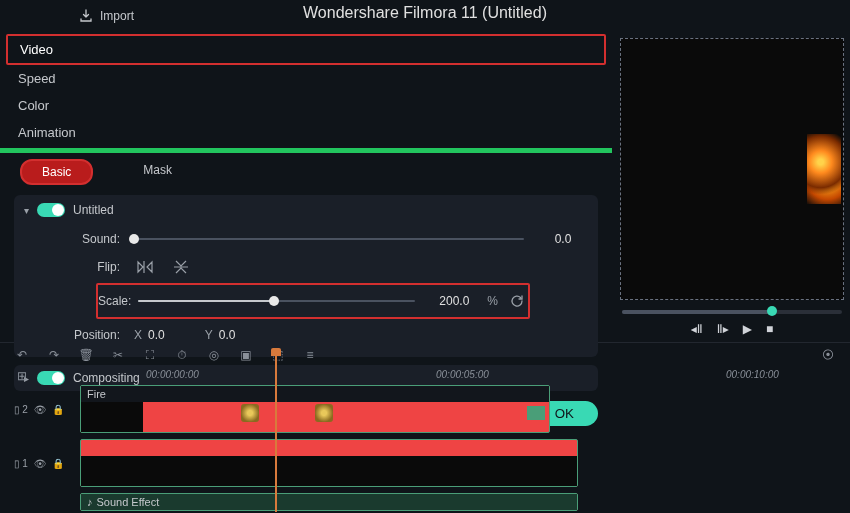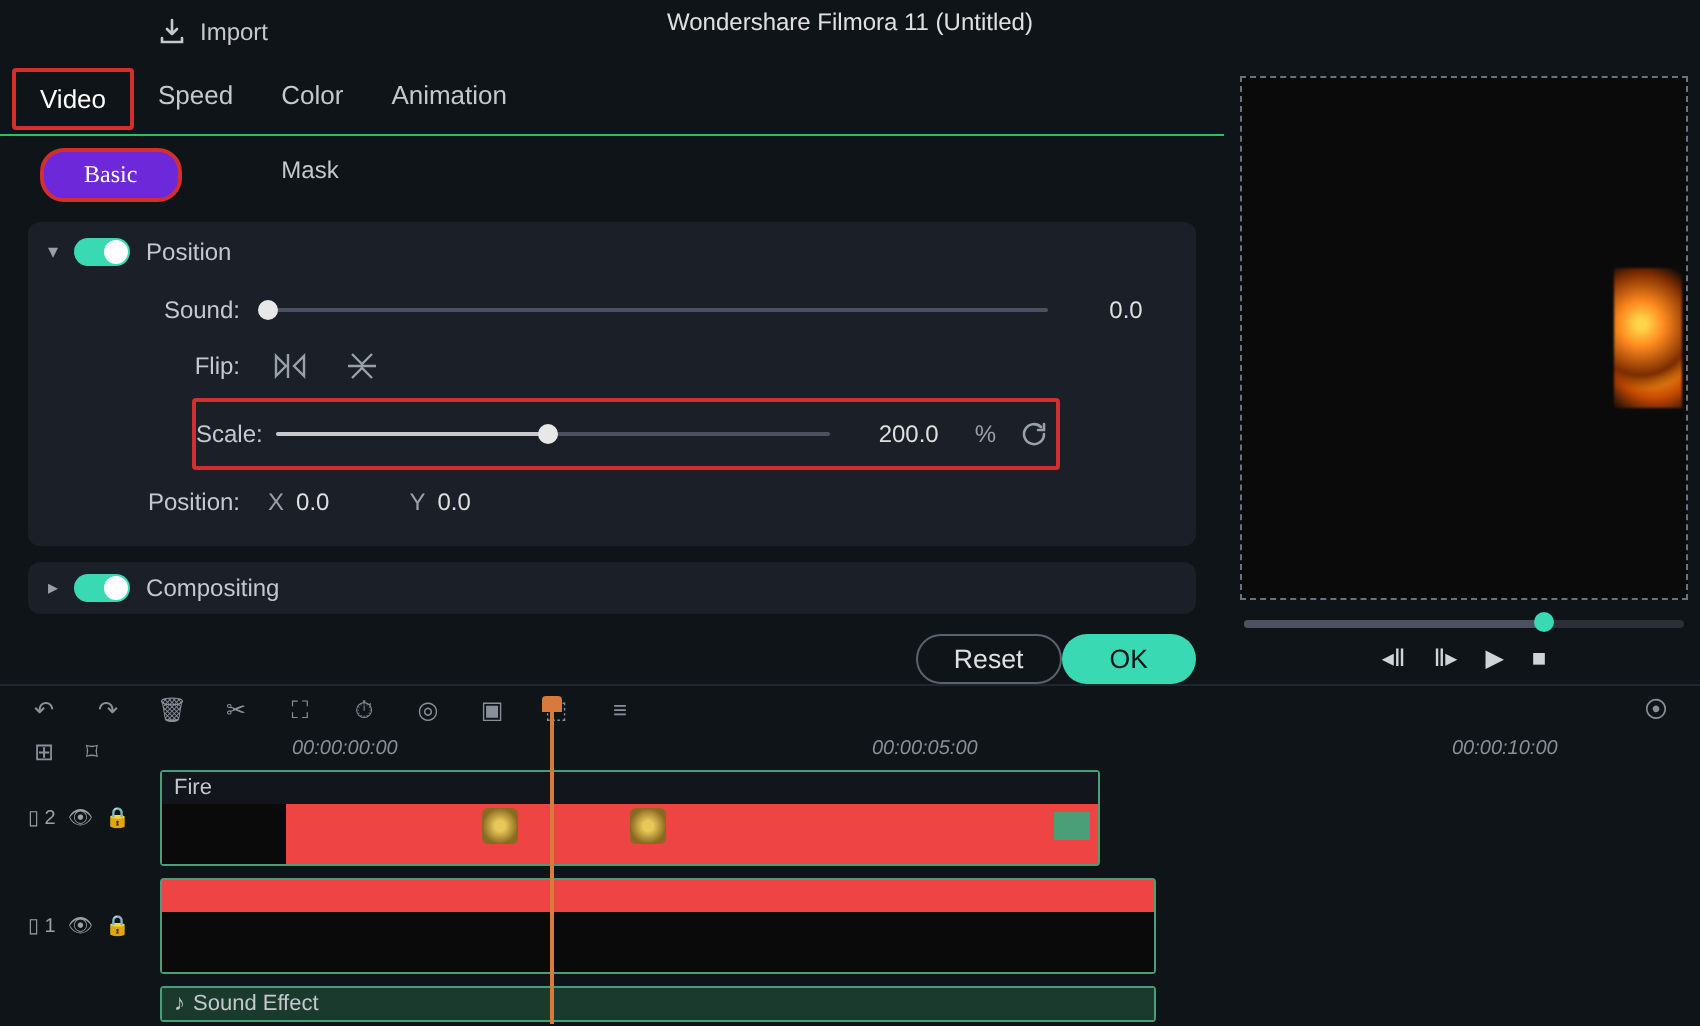--- a/index.html
+++ b/index.html
@@ -1,28 +1,28 @@
 <!DOCTYPE html>
 <html><head>
 <meta charset="utf-8">
 <style>
   * { box-sizing: border-box; margin: 0; padding: 0; font-family: -apple-system, BlinkMacSystemFont, "Segoe UI", Arial, sans-serif; }
   body { background: #0f1419; color: #c5c8cc; width: 850px; height: 513px; overflow: hidden; font-size: 12px; }
   .topbar { height: 24px; display: flex; align-items: center; padding: 16px 10px; }
   .import-btn { display: flex; align-items: center; gap: 6px; padding: 2px 8px; color: #c5c8cc; cursor: pointer; margin-left: 60px; }
-  .title { position: absolute; left: 50%; transform: translateX(-50%); color: #e0e0e0; font-size: 12px; top: 4px; }
+  .title { position: absolute; left: 50%; transform: translateX(-50%); color: #e0e0e0; font-size: 16px; top: 4px; }
   .main-row { display: flex; height: 310px; }
   .left-panel { width: 612px; display: flex; flex-direction: column; }
-  .tabs1 { display: flex; gap: 0; padding: 2px 6px; border-bottom: 1px solid #22c55e; }
+  .tabs1 { display: flex; gap: 0; padding: 2px 6px; border-bottom: 5px solid #22c55e; flex-direction: column; }
   .tab1 { padding: 6px 12px; color: #c5c8cc; cursor: pointer; font-size: 13px; }
   .tab1.active { color: #fff; }
   .redbox { border: 2px solid #d32f2f; border-radius: 2px; }
   .tabs2 { display: flex; padding: 6px 20px; gap: 30px; }
   .tab2 { padding: 4px 20px; border-radius: 12px; cursor: pointer; }
-  .tab2.active { background: #6d28d9; color: #fff; font-family: Liberation Serif, serif; }
+  .tab2.active { background: #b91c1c; color: #fff; }
   .section { margin: 4px 14px; background: #1a1f28; border-radius: 6px; padding: 8px 10px; }
   .section-header { display: flex; align-items: center; gap: 8px; margin-bottom: 8px; }
   .chevron { color: #9aa0a8; font-size: 10px; }
   .toggle { width: 28px; height: 14px; background: #39d9b4; border-radius: 7px; position: relative; }
   .toggle::after { content: ''; position: absolute; width: 12px; height: 12px; background: #fff; border-radius: 6px; top: 1px; right: 1px; }
   .row { display: flex; align-items: center; height: 28px; }
   .row-label { width: 110px; text-align: right; padding-right: 14px; color: #c5c8cc; }
   .slider { flex: 1; height: 2px; background: #4a5260; position: relative; margin-right: 14px; border-radius: 1px; }
   .slider-filled { height: 2px; background: #c5c8cc; border-radius: 1px; }
   .slider-thumb { width: 10px; height: 10px; background: #e8e8e8; border-radius: 5px; position: absolute; top: -4px; transform: translateX(-50%); }
@@ -85,21 +85,21 @@
     </div>
     <div class="tabs2">
       <div class="tab2 active redbox">Basic</div>
       <div class="tab2">Mask</div>
     </div>
 
     <div class="section">
       <div class="section-header">
         <span class="chevron">▾</span>
         <div class="toggle"></div>
-        <span>Position</span>
+        <span>Untitled</span>
       </div>
 
       <div class="row">
         <div class="row-label">Sound:</div>
         <div class="slider">
           <div class="slider-thumb" style="left:0%"></div>
         </div>
         <div class="val">0.0</div>
       </div>
 

